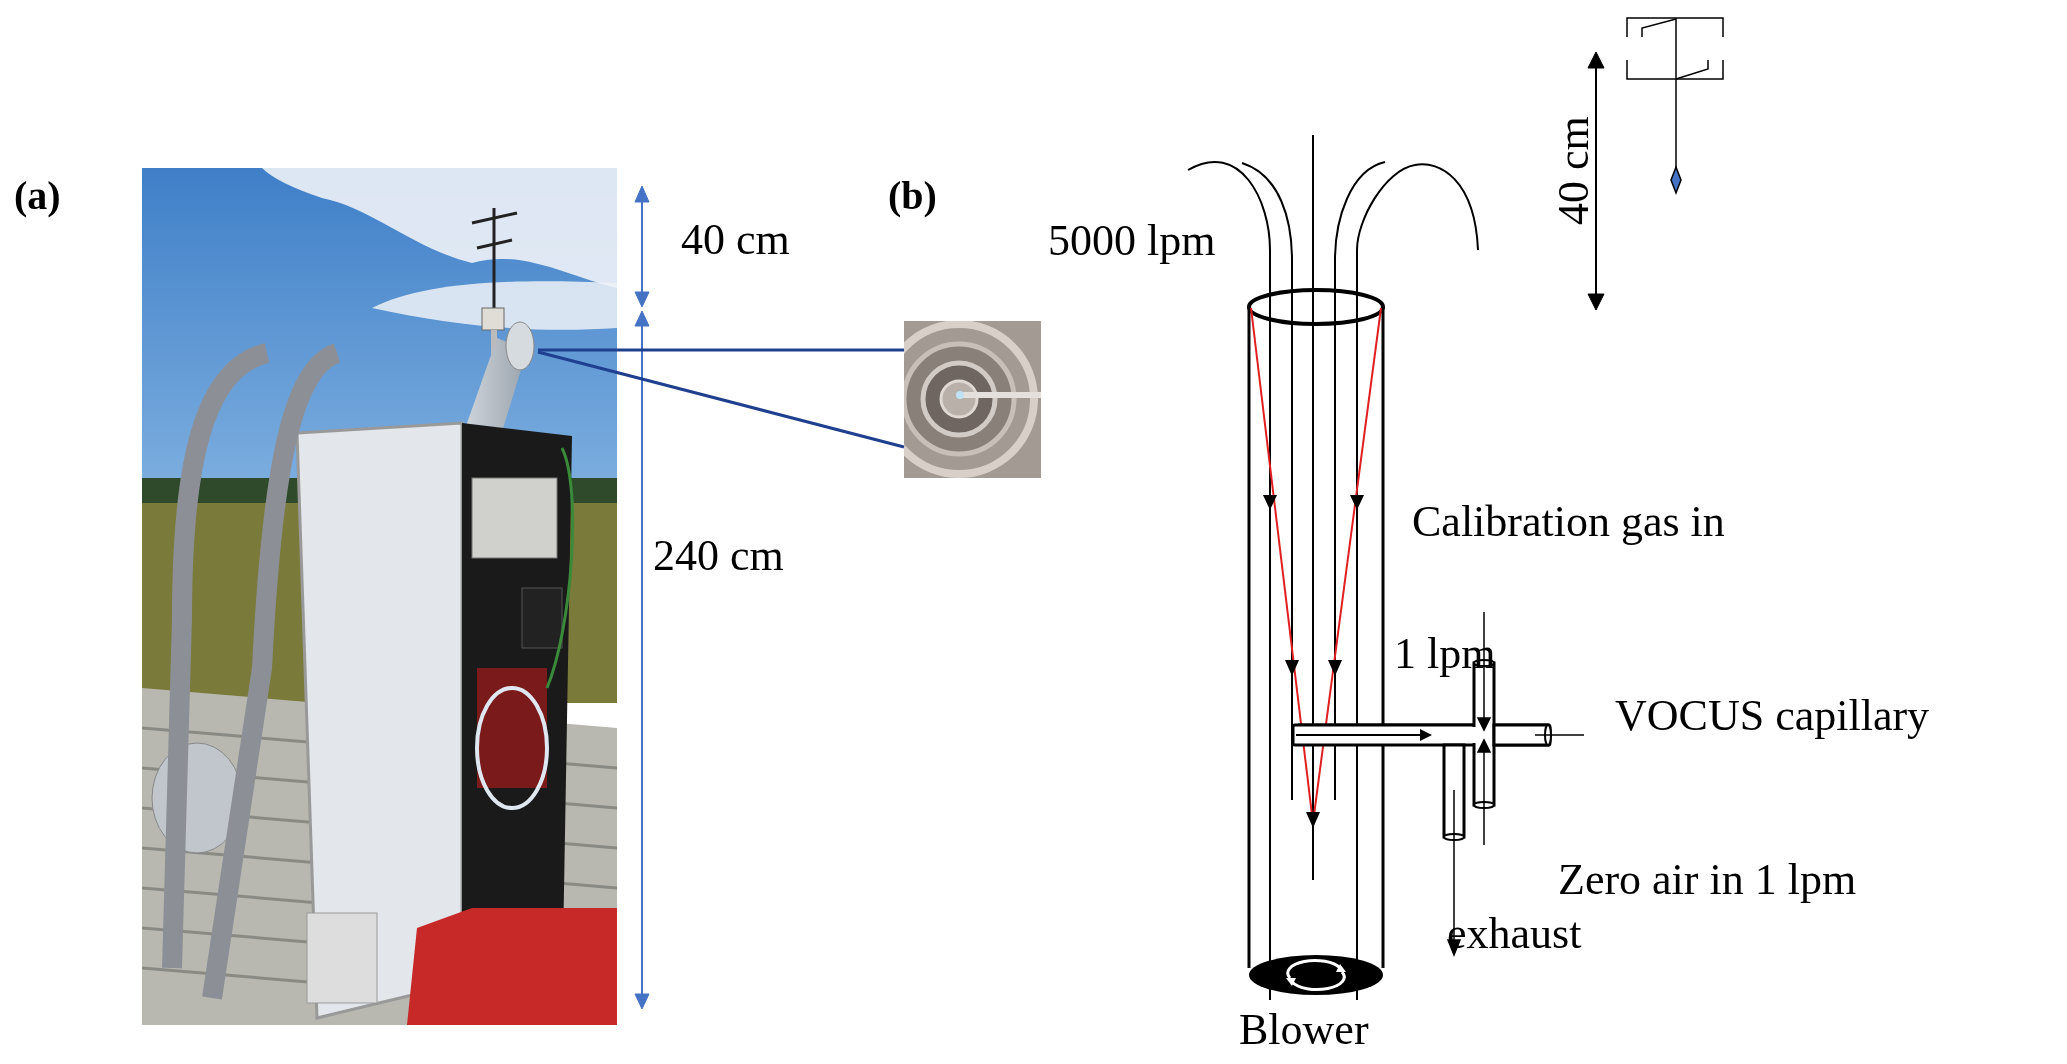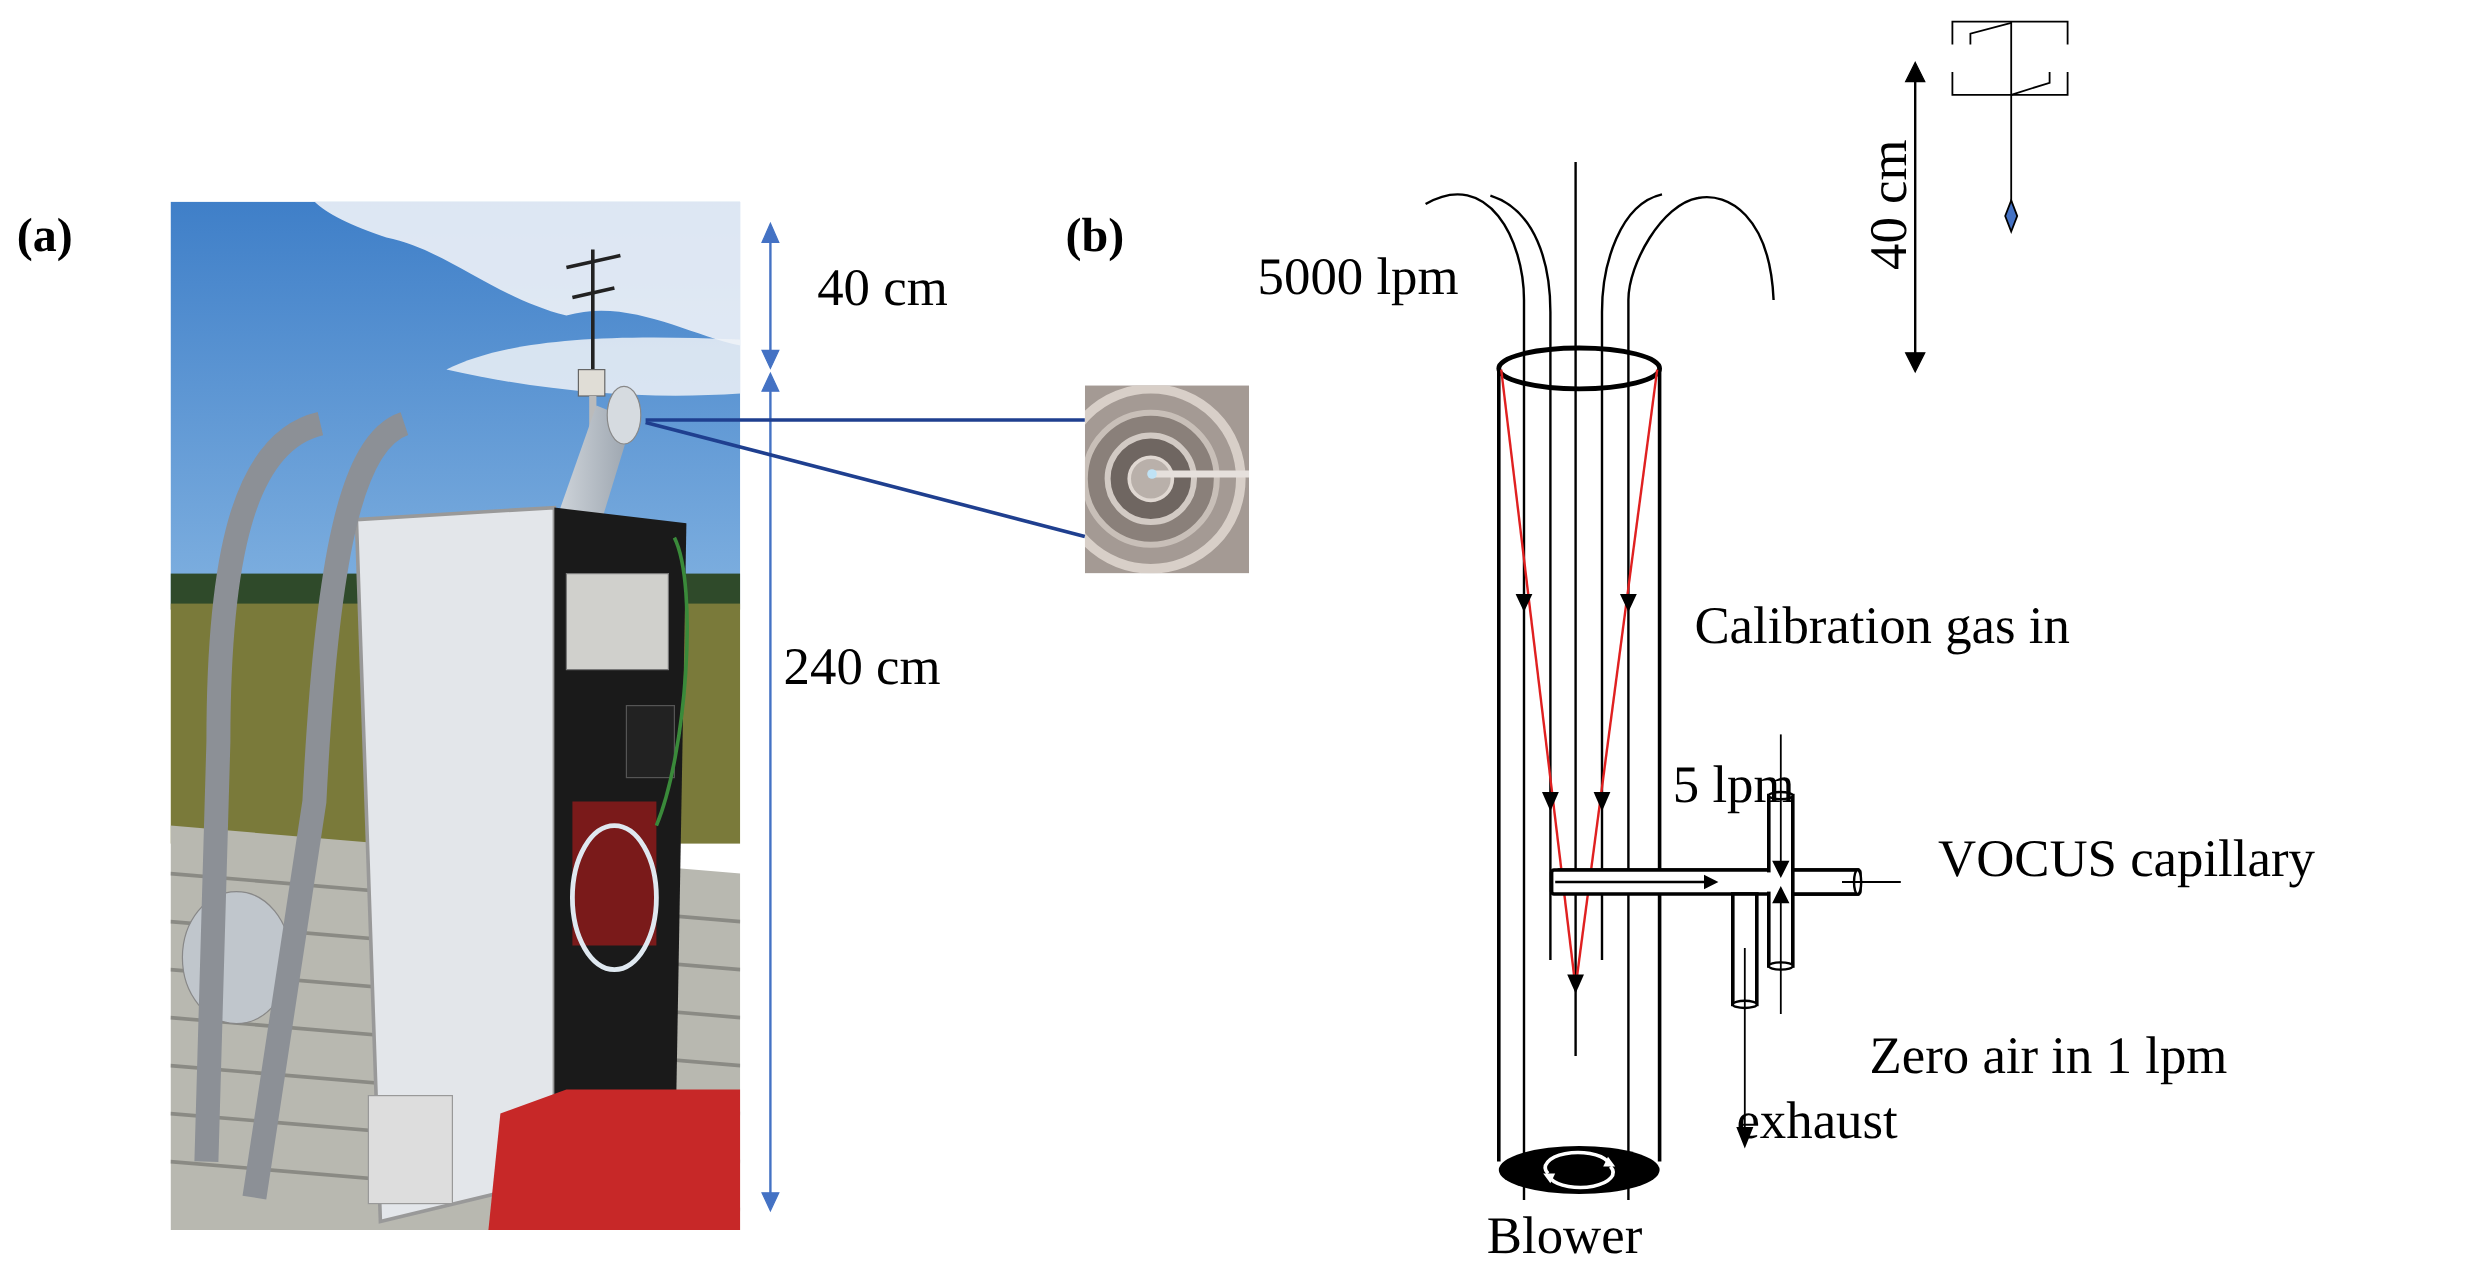--- a/index.html
+++ b/index.html
@@ -175,20 +175,20 @@
     <path d="M1627 60 L1627 79 L1723 79 L1723 60"></path>
     <path d="M1708 60 L1708 69 L1676 79"></path>
     <line x1="1676" y1="18" x2="1676" y2="170"></line>
     <polygon points="1676,167 1681,180 1676,193 1671,180" fill="#4472c4" stroke="#000"></polygon>
   </g>
 </svg>
 
 <div class="lbl" style="left:681px; top:218px;">40 cm</div>
 <div class="lbl" style="left:653px; top:534px;">240 cm</div>
 
-<div class="lbl" style="left:1048px; top:209px;">5000 lpm</div>
+<div class="lbl" style="left:1048px; top:219px;">5000 lpm</div>
 <div class="lbl rot" style="left:1552px; top:225px;">40 cm</div>
 <div class="lbl" style="left:1412px; top:500px;">Calibration gas in</div>
-<div class="lbl" style="left:1394px; top:632px;">5 lpm</div>
+<div class="lbl" style="left:1394px; top:632px;">1 lpm</div>
 <div class="lbl" style="left:1615px; top:694px;">VOCUS capillary</div>
 <div class="lbl" style="left:1558px; top:858px;text-align:center;">Zero air in 1 lpm</div>
 <div class="lbl" style="left:1447px; top:912px;">exhaust</div>
 <div class="lbl" style="left:1223px; top:1008px;margin-left:16px;">Blower</div>
 
 </body></html>

